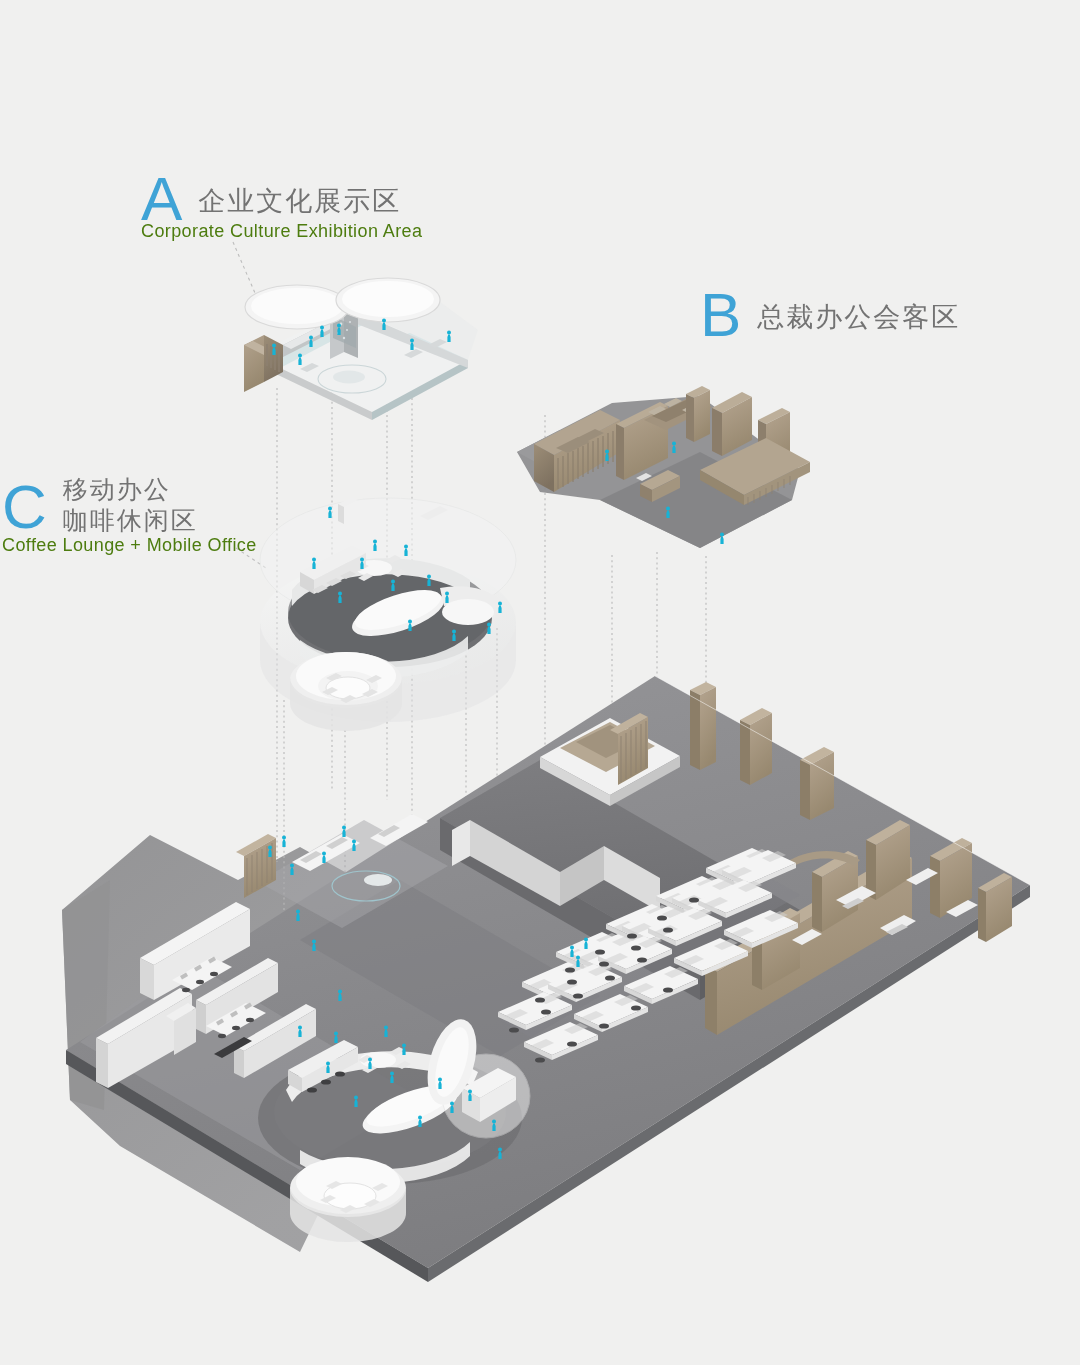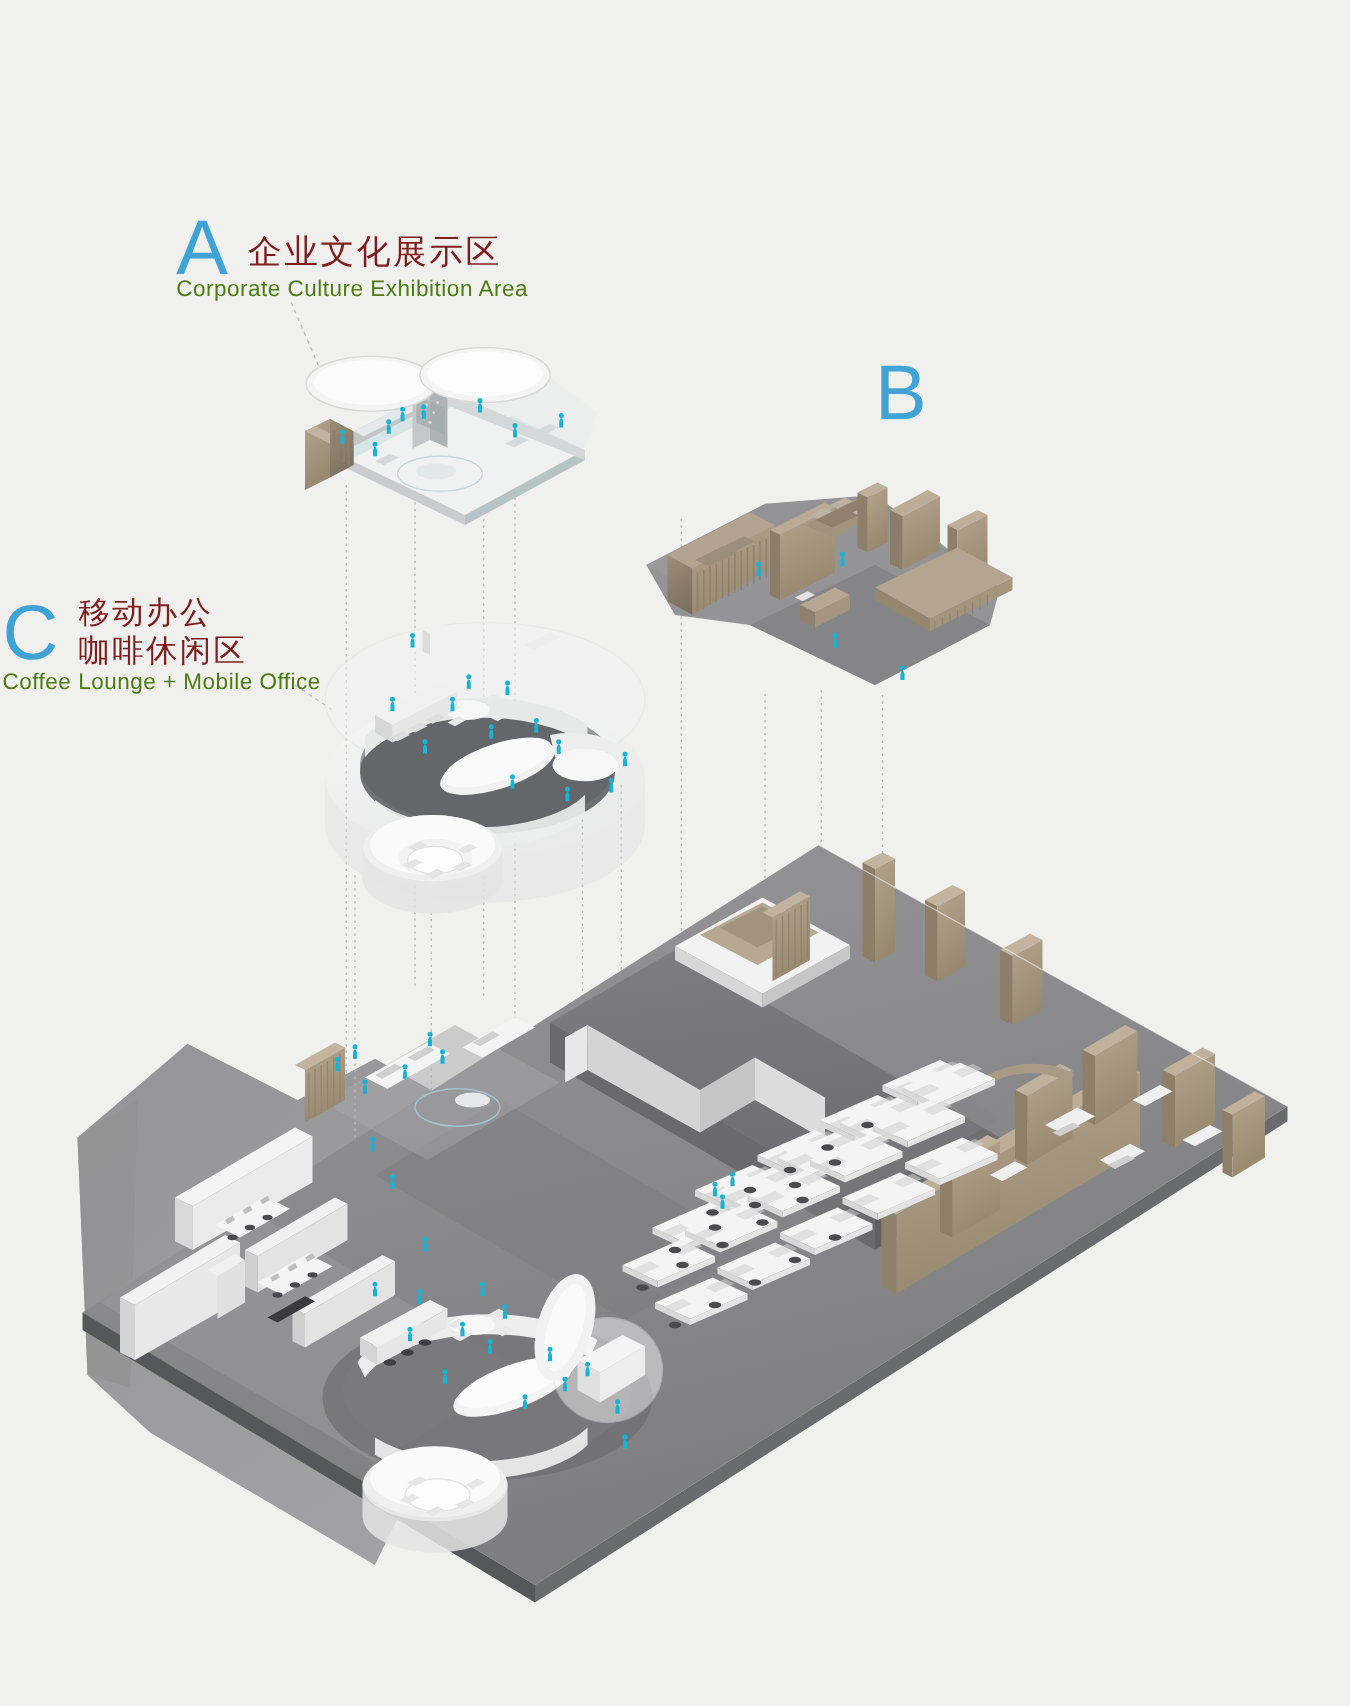--- a/index.html
+++ b/index.html
@@ -29,21 +29,21 @@
     font-weight: 300;
     font-size: 62px;
     line-height: 0.86;
     color: #3fa3d6;
     letter-spacing: 0px;
   }
   .label-cn {
     font-family: "DejaVu Sans", "Liberation Sans", sans-serif;
     font-size: 27px;
     letter-spacing: 2px;
-    color: #7f1d1d;
+    color: #737373;
     margin-left: 16px;
     padding-bottom: 6px;
   }
   .label-cn.two-line {
     font-size: 25px;
     line-height: 1.25;
     padding-bottom: 2px;
   }
   .label-en {
     font-family: Liberation Sans, sans-serif;
@@ -689,20 +689,21 @@
     <div class="label-row">
       <div class="label-letter">A</div>
       <div class="label-cn">企业文化展示区</div>
     </div>
     <div class="label-en">Corporate Culture Exhibition Area</div>
   </div>
 
   <div class="label-block" id="label-b">
     <div class="label-row">
       <div class="label-letter">B</div>
+      <div class="label-cn">总裁办公会客区</div>
     </div>
   </div>
 
   <div class="label-block" id="label-c">
     <div class="label-row">
       <div class="label-letter">C</div>
       <div class="label-cn two-line">
         <div>移动办公</div>
         <div>咖啡休闲区</div>
       </div>

